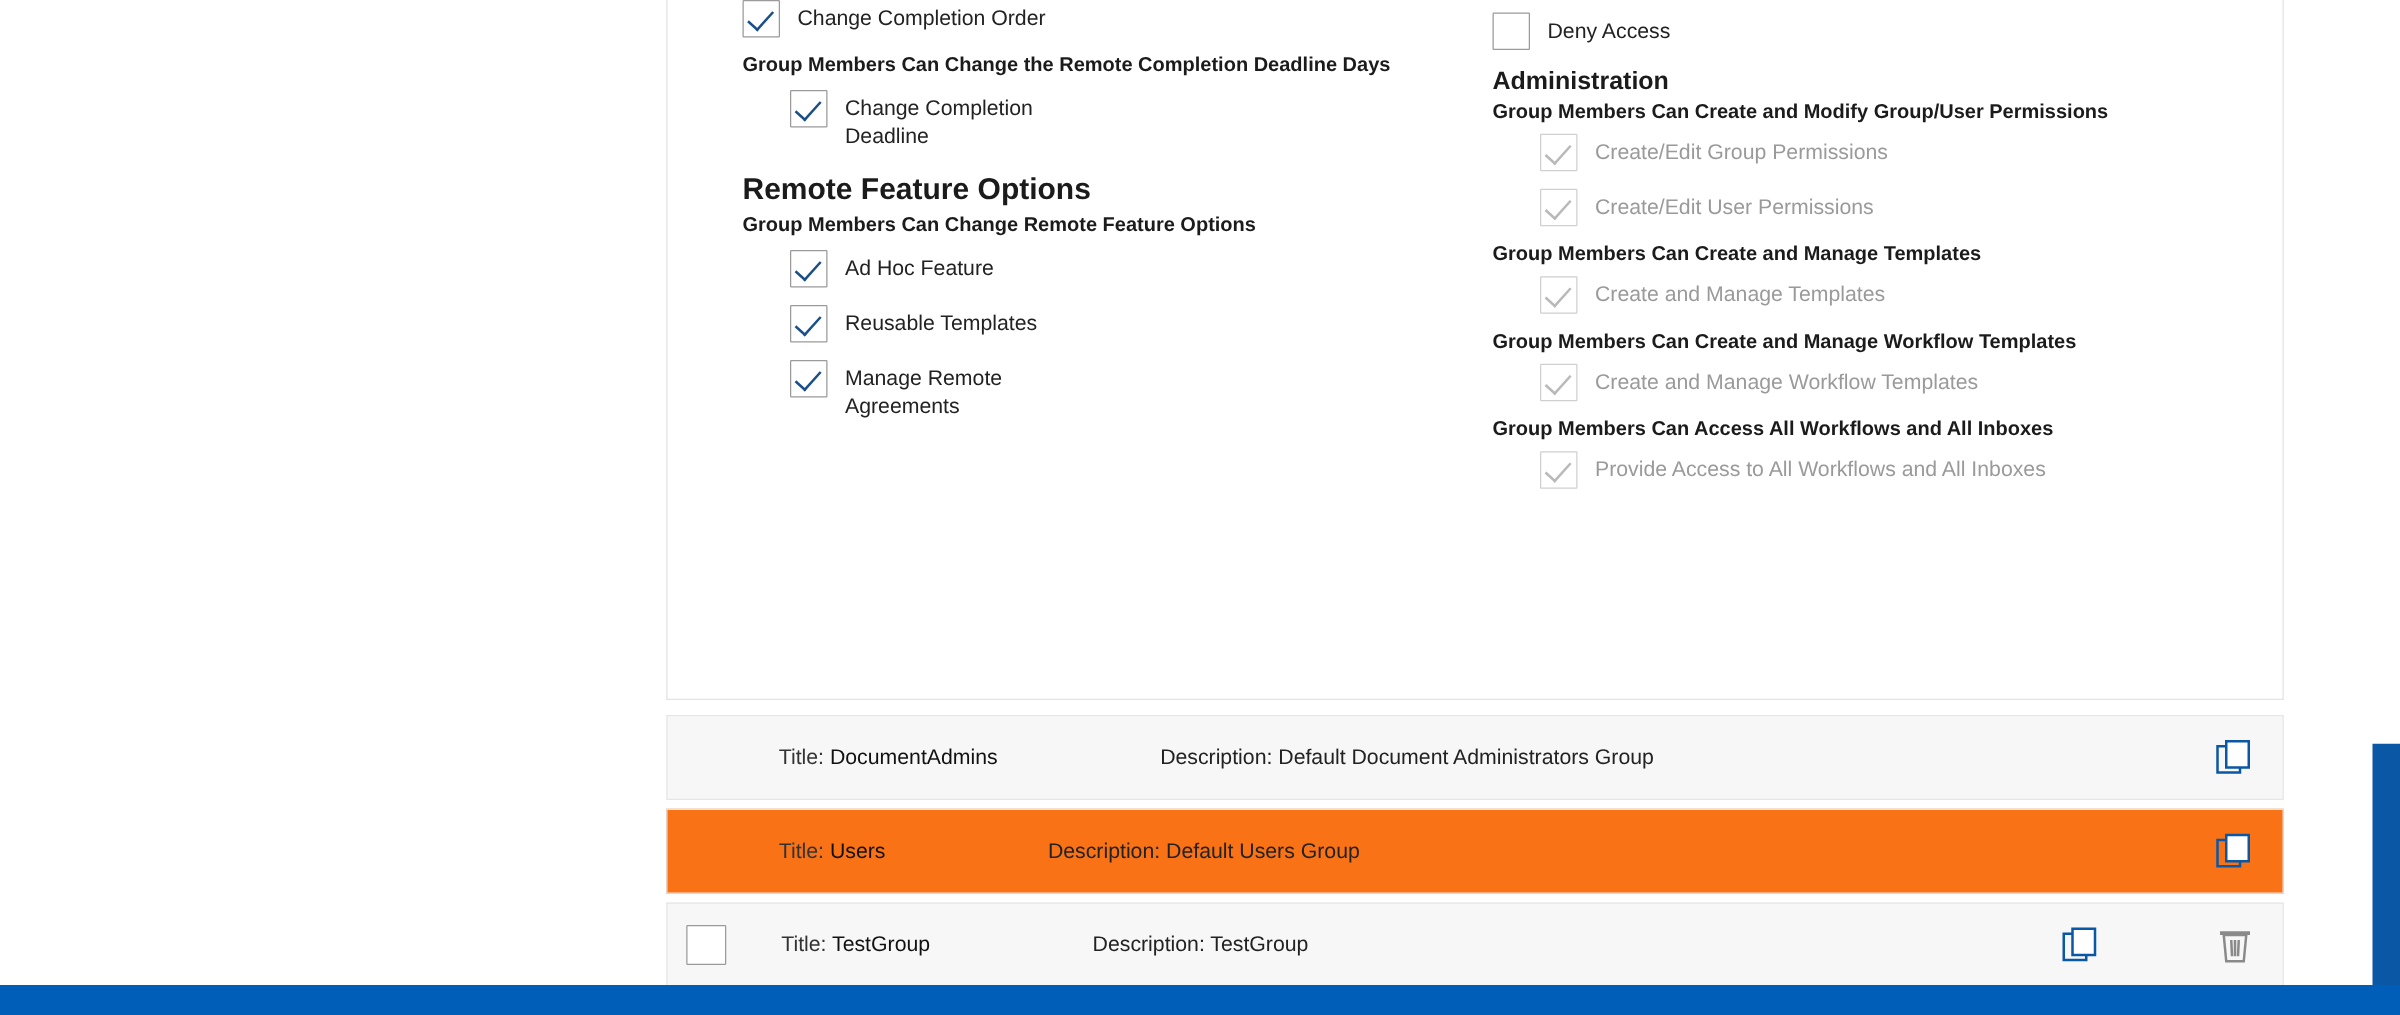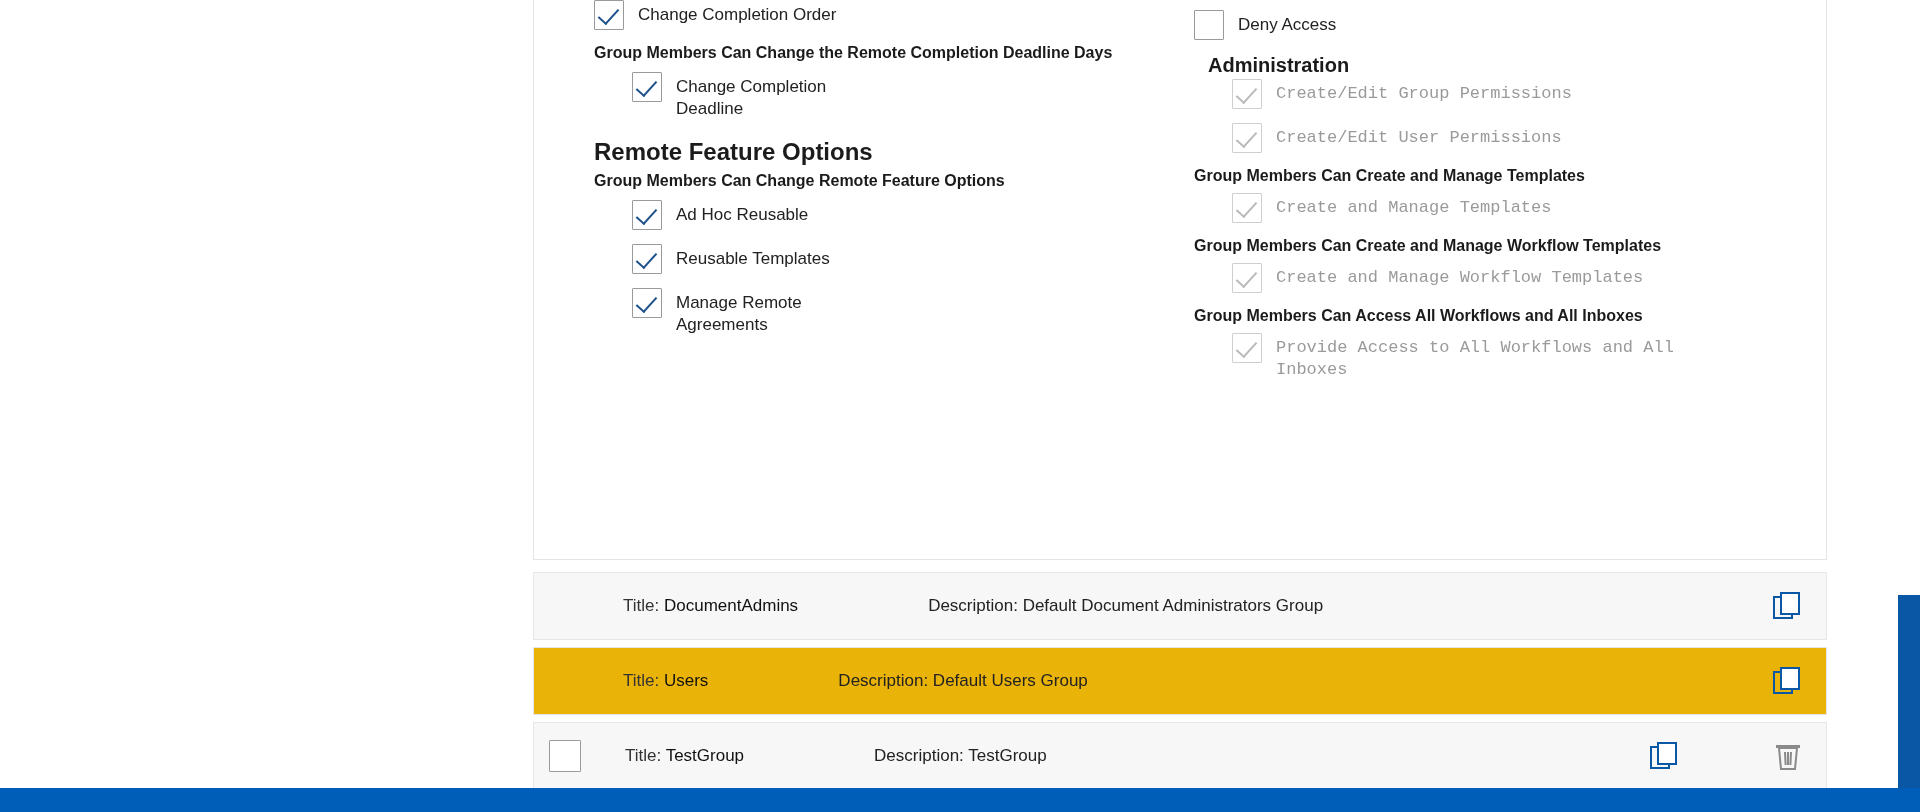--- a/index.html
+++ b/index.html
@@ -92,21 +92,20 @@
   .chk-label {
     font-size: 17px;
     color: #222;
     margin-left: 14px;
     line-height: 22px;
     padding-top: 4px;
     max-width: 210px;
   }
   .chk-label.muted {
     color: #9a9a9a;
-    font-family: Liberation Mono, monospace;
   }
 
   .section-title {
     font-size: 24px;
     font-weight: bold;
     color: #1b1b1b;
     margin: 18px 0 6px 0;
   }
   .sub-title {
     font-size: 16px;
@@ -119,21 +118,21 @@
   .two-col {
     display: flex;
   }
   .two-col .c1 { width: 255px; }
   .two-col .c2 { width: 260px; }
 
   .right-head {
     font-size: 20px;
     font-weight: bold;
     color: #1b1b1b;
-    margin: 20px 0 2px 14px;
+    margin: 20px 0 2px 0;
   }
   .right-sub {
     font-size: 16px;
     font-weight: bold;
     color: #1b1b1b;
     margin: 14px 0 8px 0;
   }
 
   .indent {
     margin-left: 38px;
@@ -149,21 +148,21 @@
   .group-row {
     position: relative;
     height: 68px;
     background: #f7f7f7;
     border: 1px solid #e6e6e6;
     box-sizing: border-box;
     margin-bottom: 7px;
     display: flex;
     align-items: center;
   }
-  .group-row.alt { background: #eab308; }
+  .group-row.alt { background: #f97316; }
 
   .row-chk {
     width: 30px;
     height: 30px;
     border: 1px solid #9a9a9a;
     background: #fff;
     margin-left: 15px;
     flex: 0 0 auto;
     border-radius: 1px;
   }
@@ -241,21 +240,21 @@
         <div class="chk-label">Change Completion Deadline</div>
       </div>
 
       <div class="section-title">Remote Feature Options</div>
       <div class="sub-title">Group Members Can Change Remote Feature Options</div>
 
       <div class="two-col indent">
         <div class="c1">
           <div class="chk-row">
             <div class="chk checked"></div>
-            <div class="chk-label">Ad Hoc Reusable</div>
+            <div class="chk-label">Ad Hoc Feature</div>
           </div>
           <div class="chk-row">
             <div class="chk checked"></div>
             <div class="chk-label">Reusable Templates</div>
           </div>
           <div class="chk-row">
             <div class="chk checked"></div>
             <div class="chk-label">Manage Remote Agreements</div>
           </div>
         </div>
@@ -264,20 +263,21 @@
 
     <div class="col-right">
 
       <div class="chk-row" style="margin-top:20px;">
         <div class="chk"></div>
         <div class="chk-label">Deny Access</div>
       </div>
 
       <div class="right-head" style="margin-top:6px;">Administration</div>
 
+      <div class="right-sub" style="margin-top:4px;">Group Members Can Create and Modify Group/User Permissions</div>
 
       <div class="indent">
         <div class="chk-row">
           <div class="chk checked disabled"></div>
           <div class="chk-label muted" style="max-width:400px;">Create/Edit Group Permissions</div>
         </div>
         <div class="chk-row">
           <div class="chk checked disabled"></div>
           <div class="chk-label muted" style="max-width:400px;">Create/Edit User Permissions</div>
         </div>

